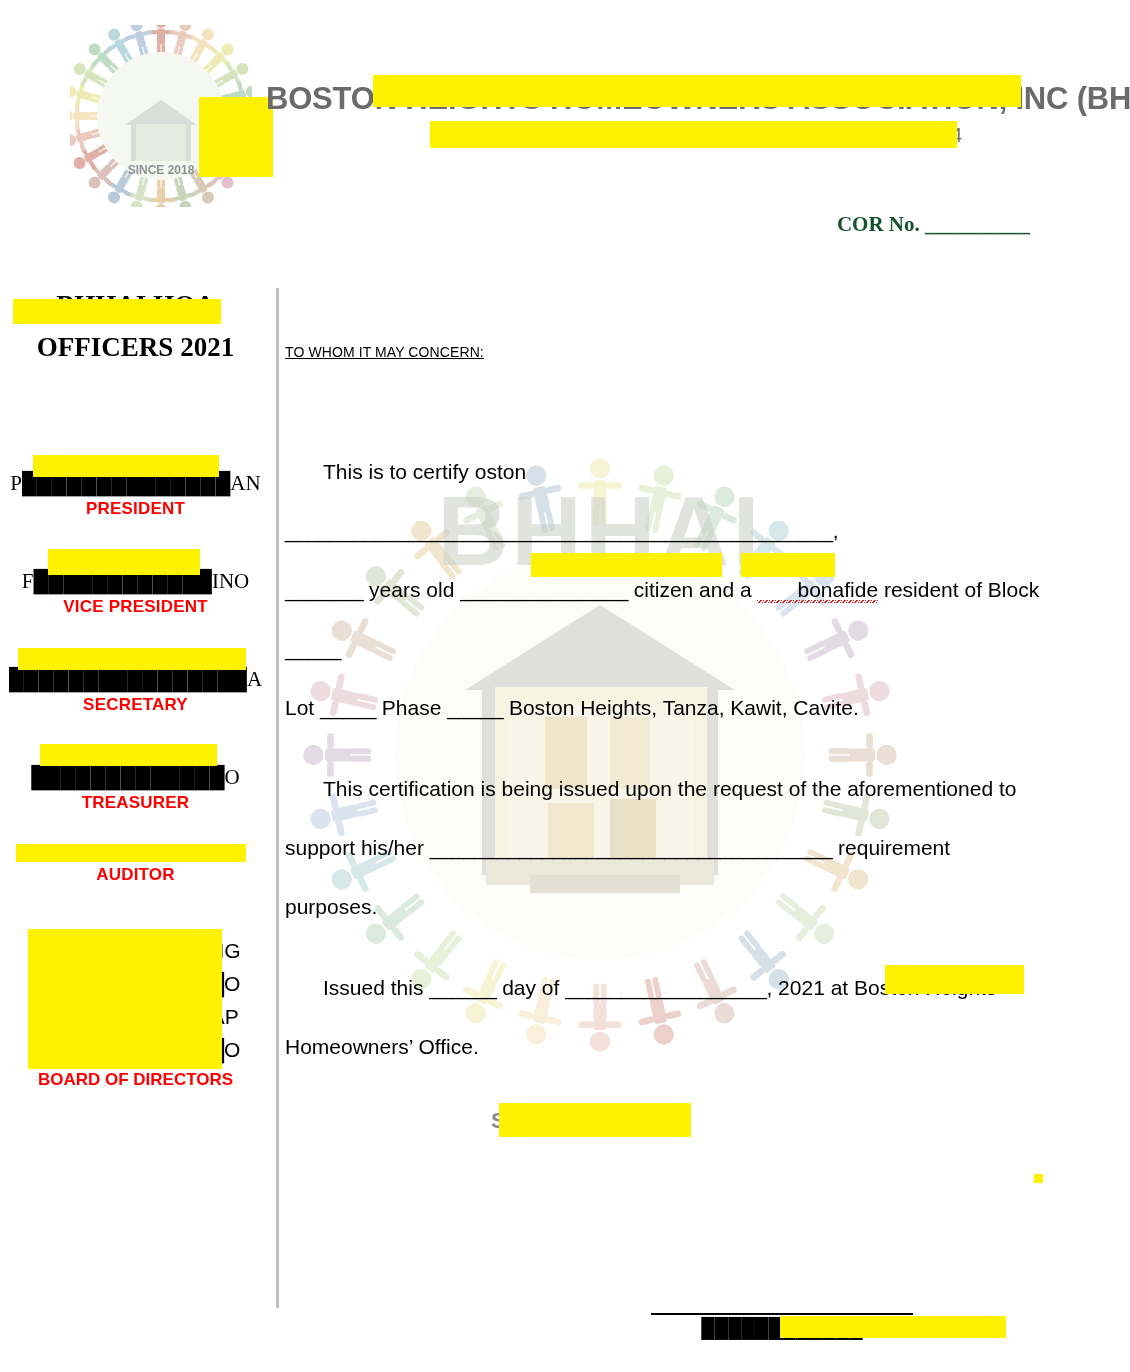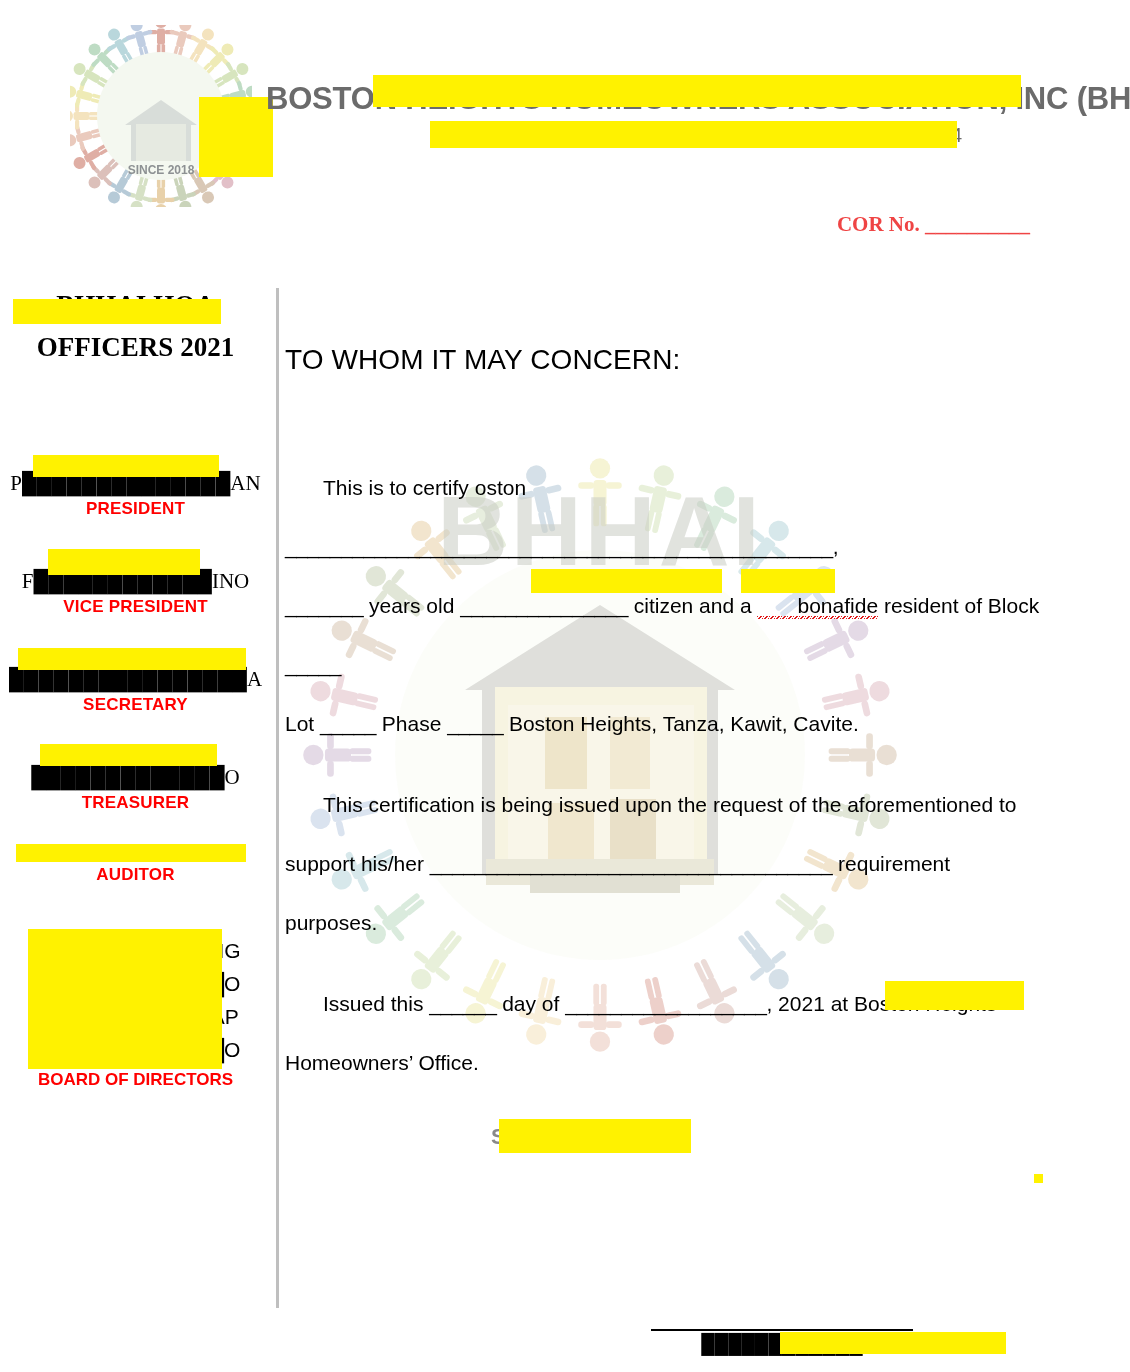--- a/index.html
+++ b/index.html
@@ -40,21 +40,21 @@
     white-space:nowrap;line-height:30px;box-sizing:border-box;
   }
   #org-sub-redact{
     position:absolute;left:430px;top:121px;width:527px;height:27px;
     background:#FFF200;
   }
 
   #cor-no{
     position:absolute;left:690px;top:212px;width:340px;
     text-align:right;font-family:"Liberation Serif",serif;
-    font-weight:bold;font-size:21px;color:#ef4444;white-space:nowrap;
+    font-weight:bold;font-size:21px;color:#14532d;white-space:nowrap;
   }
   #cor-no .rule{letter-spacing:0px;}
 
   
   #divider{
     position:absolute;left:276px;top:288px;width:3px;height:1020px;
     background:#bfbfbf;z-index:2;
   }
 
   
@@ -113,21 +113,21 @@
   #main{position:absolute;left:285px;top:282px;width:760px;z-index:3;}
 
   #cert-title{
     font-family:"Liberation Serif",serif;font-weight:bold;font-size:32px;
     letter-spacing:6.5px;text-align:center;text-decoration:underline;
     text-underline-offset:7px;color:#000;white-space:nowrap;
     padding-left:6px;
   }
 
   #concern{
-    margin-top:62px;font-size:28px;color:#000;letter-spacing:.1px;
+    margin-top:62px;font-size:14px;color:#000;letter-spacing:.1px;text-decoration:underline;
   }
 
   .para{
     font-size:21px;color:#000;line-height:59px;position:relative;
   }
   .para .ind{display:inline-block;width:38px;}
   .blank{letter-spacing:-.5px;}
 
   #p1{margin-top:82px;}
   #p1-redact{

